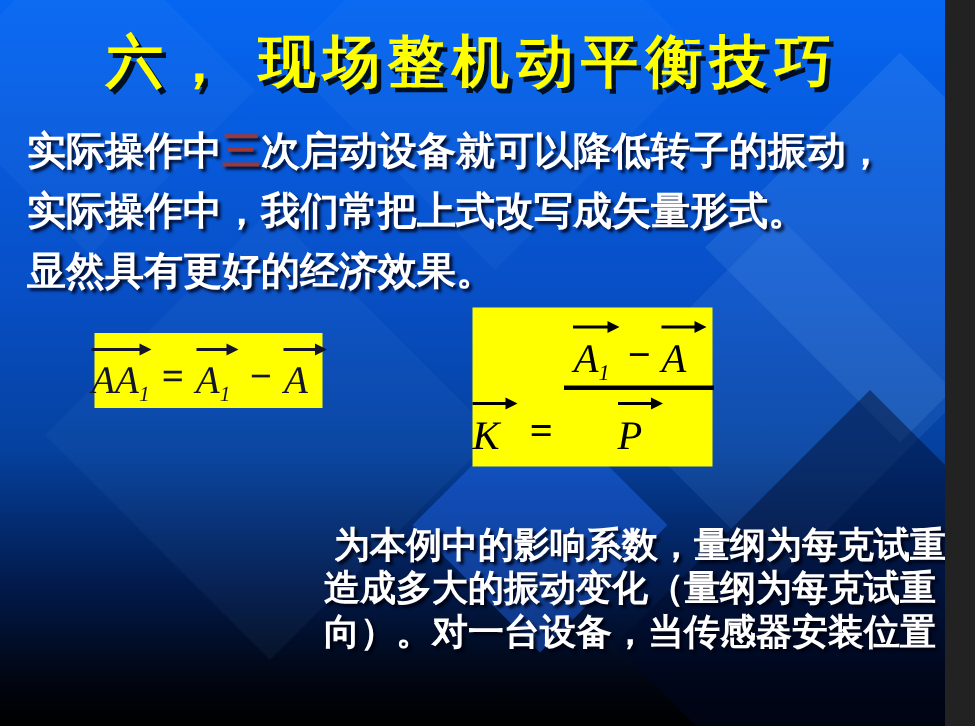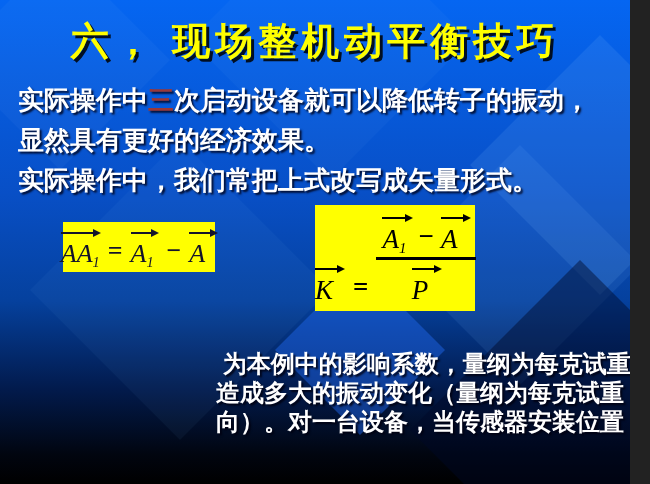--- a/index.html
+++ b/index.html
@@ -94,22 +94,22 @@
     <polygon points="600,35 730,165 600,295 470,165" fill="rgba(130,190,255,0.13)"></polygon>
     <polygon points="520,145 640,265 520,385 400,265" fill="rgba(130,190,255,0.10)"></polygon>
     <polygon points="580,260 750,430 580,600 410,430" fill="rgba(0,8,40,0.45)"></polygon>
     <polygon points="360,265 445,350 360,435 275,350" fill="rgba(30,100,230,0.50)"></polygon>
   </svg>
 
   <h1 class="title">六， 现场整机动平衡技巧</h1>
 
   <div class="para1">
     <div class="bline"><span>实际操作中</span><span class="red">三</span><span>次启动设备就可以降低转子的振动，</span></div>
+    <div class="bline">实际操作中，我们常把上式改写成矢量形式。</div>
     <div class="bline">显然具有更好的经济效果。</div>
-    <div class="bline">实际操作中，我们常把上式改写成矢量形式。</div>
   </div>
 
   <div class="fbox fbox1">
     <div class="frow">
       <span class="vec">
         <span class="arr"></span>
         <span class="base"><span>AA</span><sub class="fsub">1</sub></span>
       </span>
       <span class="op">=</span>
       <span class="vec">

